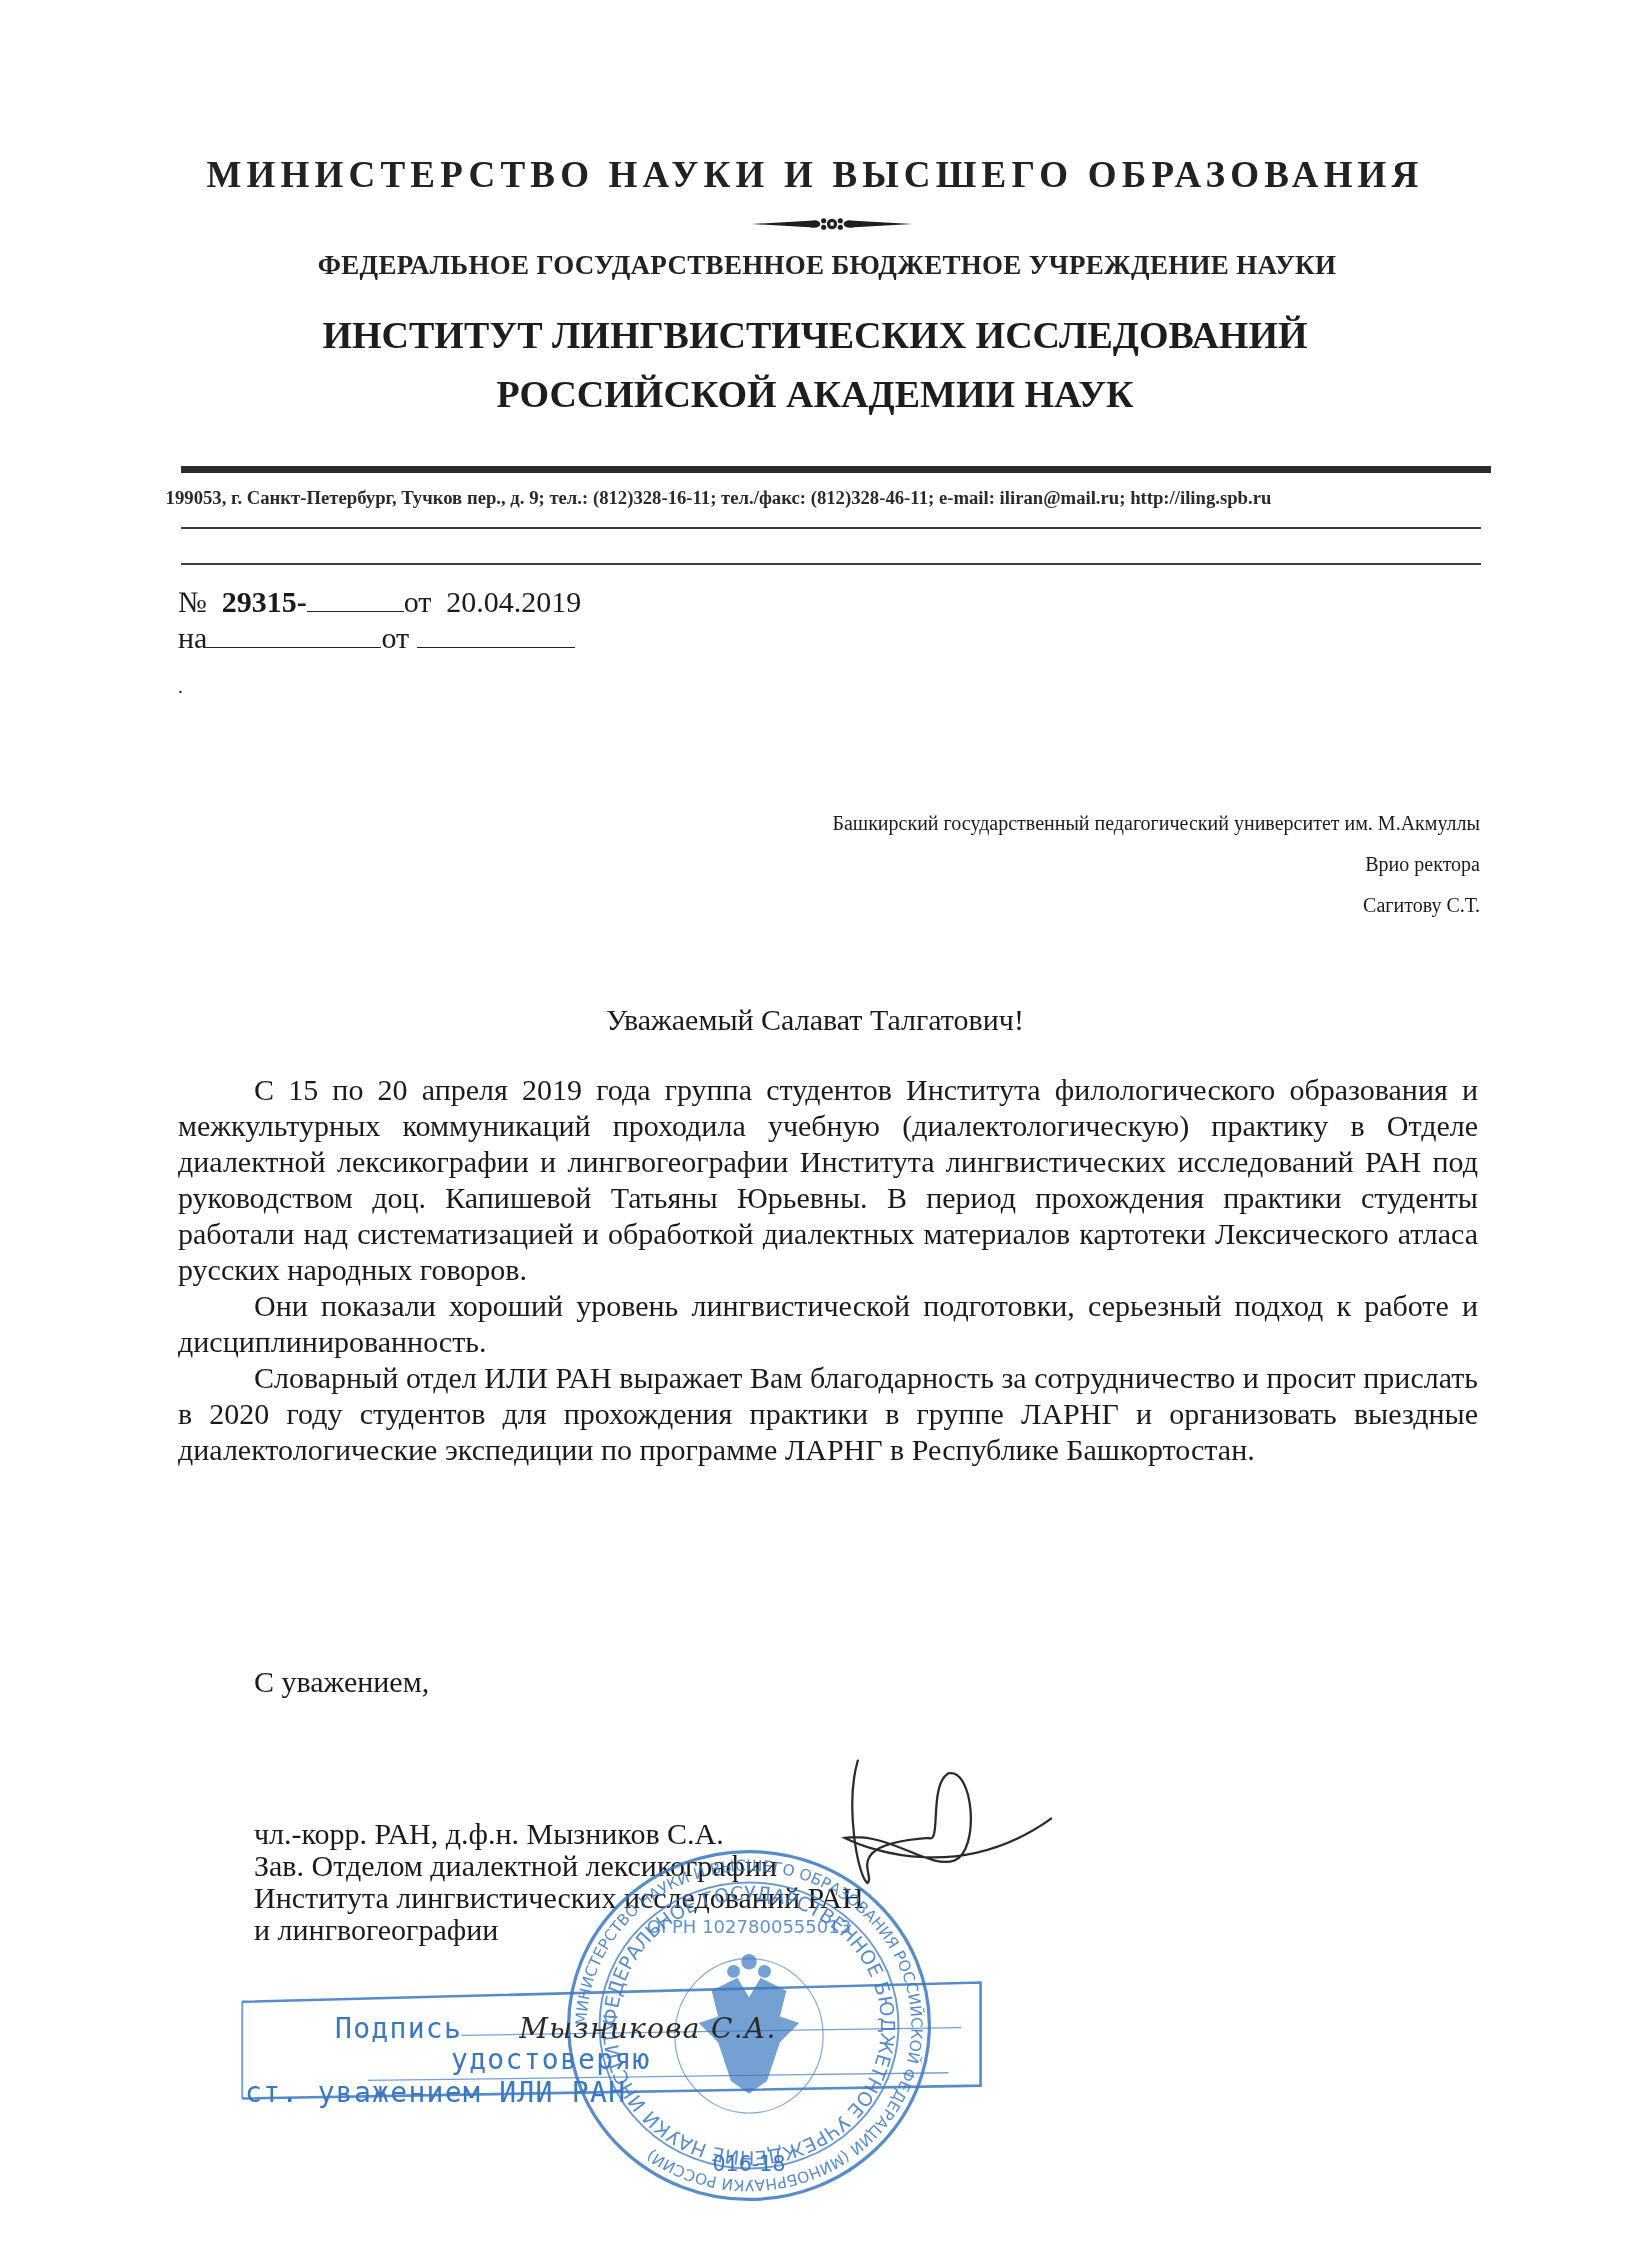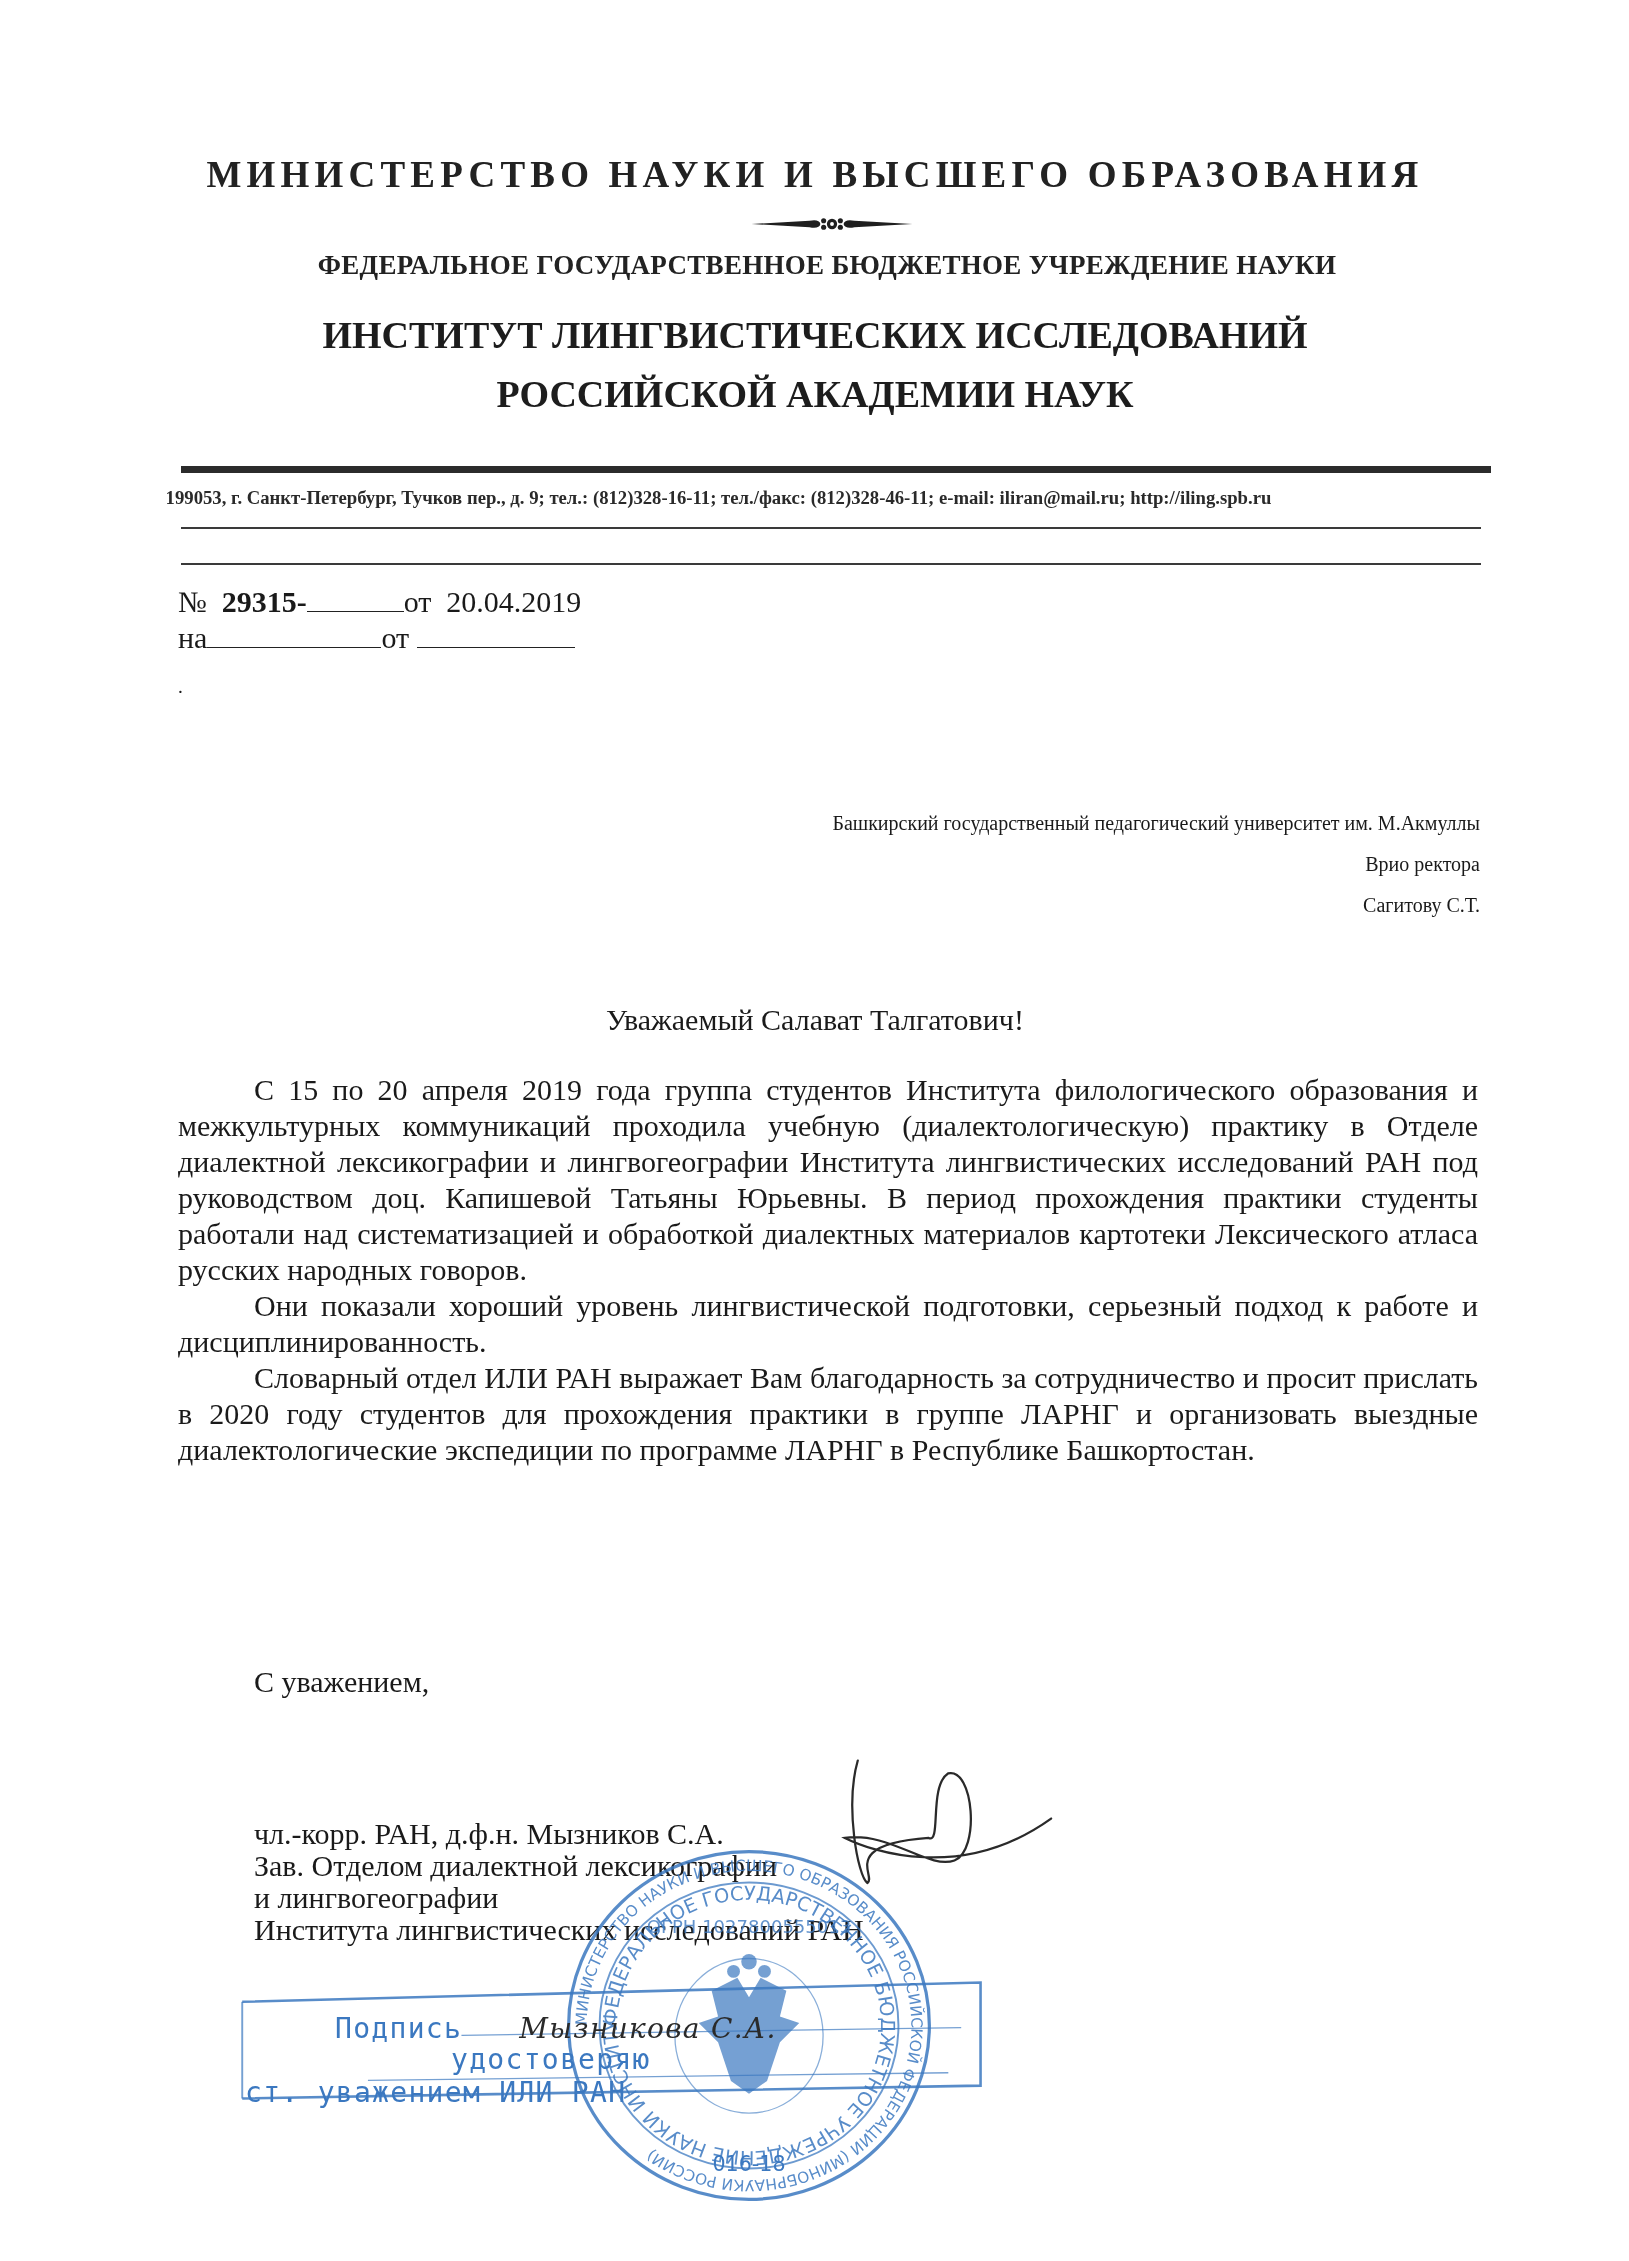--- a/index.html
+++ b/index.html
@@ -91,22 +91,22 @@
 <div class="abs body">
   <p>С 15 по 20 апреля 2019 года группа студентов Института филологического образования и межкультурных коммуникаций проходила учебную (диалектологическую) практику в Отделе диалектной лексикографии и лингвогеографии Института лингвистических исследований РАН под руководством доц. Капишевой Татьяны Юрьевны. В период прохождения практики студенты работали над систематизацией и обработкой диалектных материалов картотеки Лексического атласа русских народных говоров.</p>
   <p>Они показали хороший уровень лингвистической подготовки, серьезный подход к работе и дисциплинированность.</p>
   <p>Словарный отдел ИЛИ РАН выражает Вам благодарность за сотрудничество и просит прислать в 2020 году студентов для прохождения практики в группе ЛАРНГ и организовать выездные диалектологические экспедиции по программе ЛАРНГ в Республике Башкортостан.</p>
 </div>
 
 <div class="abs closing">С уважением,</div>
 <div class="abs signer">
   <div>чл.-корр. РАН, д.ф.н. Мызников С.А.</div>
   <div>Зав. Отделом диалектной лексикографии</div>
+  <div>Института лингвистических исследований РАН</div>
   <div>и лингвогеографии</div>
-  <div>Института лингвистических исследований РАН</div>
 </div>
 
 <svg class="abs stamp-circle" viewBox="0 0 568 548">
   <defs>
     <path id="ringOuter" d="M284,274 m-252,0 a252,240 0 1,1 504,0 a252,240 0 1,1 -504,0"></path>
     <path id="ringInner" d="M284,274 m-205,0 a205,195 0 1,1 410,0 a205,195 0 1,1 -410,0"></path>
   </defs>
   <ellipse cx="284" cy="274" rx="280" ry="270" fill="none" stroke="#3b78c0" stroke-width="5" opacity="0.85"></ellipse>
   <ellipse cx="284" cy="274" rx="232" ry="222" fill="none" stroke="#3b78c0" stroke-width="3" opacity="0.75"></ellipse>
   <ellipse cx="284" cy="290" rx="115" ry="120" fill="none" stroke="#3b78c0" stroke-width="2" opacity="0.6"></ellipse>

